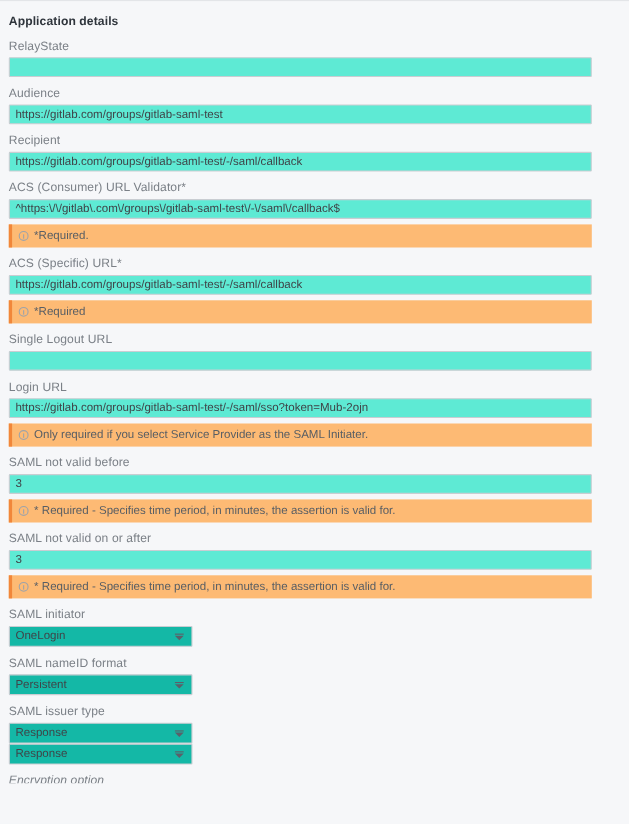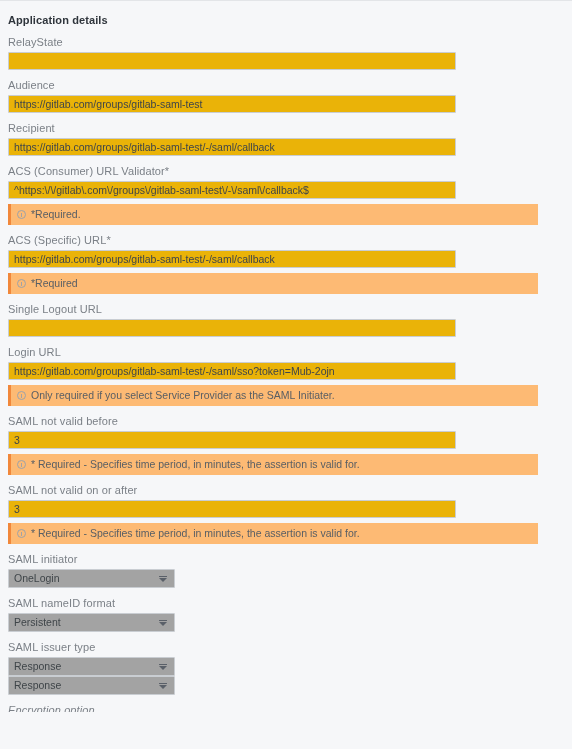--- a/index.html
+++ b/index.html
@@ -35,25 +35,25 @@
   .field-label {
     display: block;
     font-size: 11px;
     color: #7b8087;
     margin: 9px 0 4px 0;
     letter-spacing: .1px;
   }
   .text-input {
     display: block;
     box-sizing: border-box;
-    width: 448px;
+    width: 530px;
     height: 18px;
     line-height: 16px;
     padding: 0 5px;
-    background: #eab308;
+    background: #5eead4;
     border: 1px solid #c9cdd2;
     border-radius: 1px;
     font-family: "Liberation Sans", sans-serif;
     font-size: 10.5px;
     color: #3f4549;
     outline: none;
     white-space: nowrap;
     overflow: hidden;
     text-overflow: clip;
   }
@@ -91,21 +91,21 @@
     font-size: 10.5px;
     color: #585e64;
     line-height: 13px;
     white-space: nowrap;
   }
   .select-wrap {
     position: relative;
     width: 167px;
     height: 19px;
     box-sizing: border-box;
-    background: #a3a3a3;
+    background: #14b8a6;
     border: 1px solid #c9cdd2;
     border-radius: 1px;
   }
   .select-value {
     position: absolute;
     left: 5px;
     top: 0;
     line-height: 17px;
     font-size: 10.5px;
     color: #3f4549;

